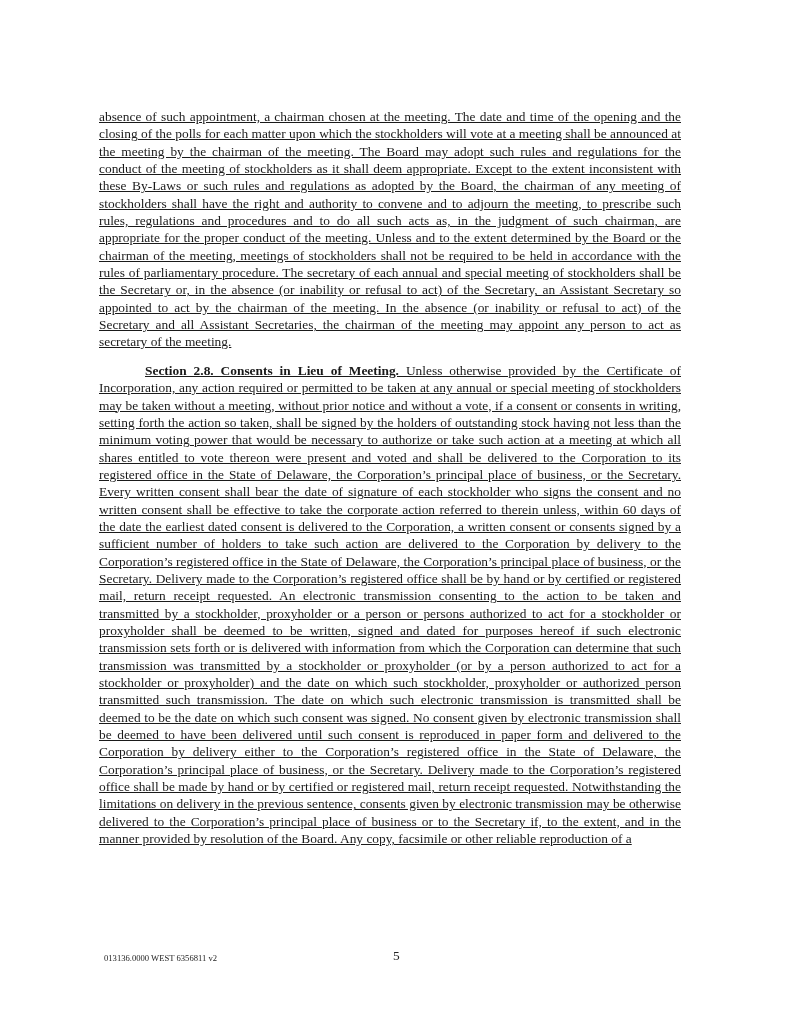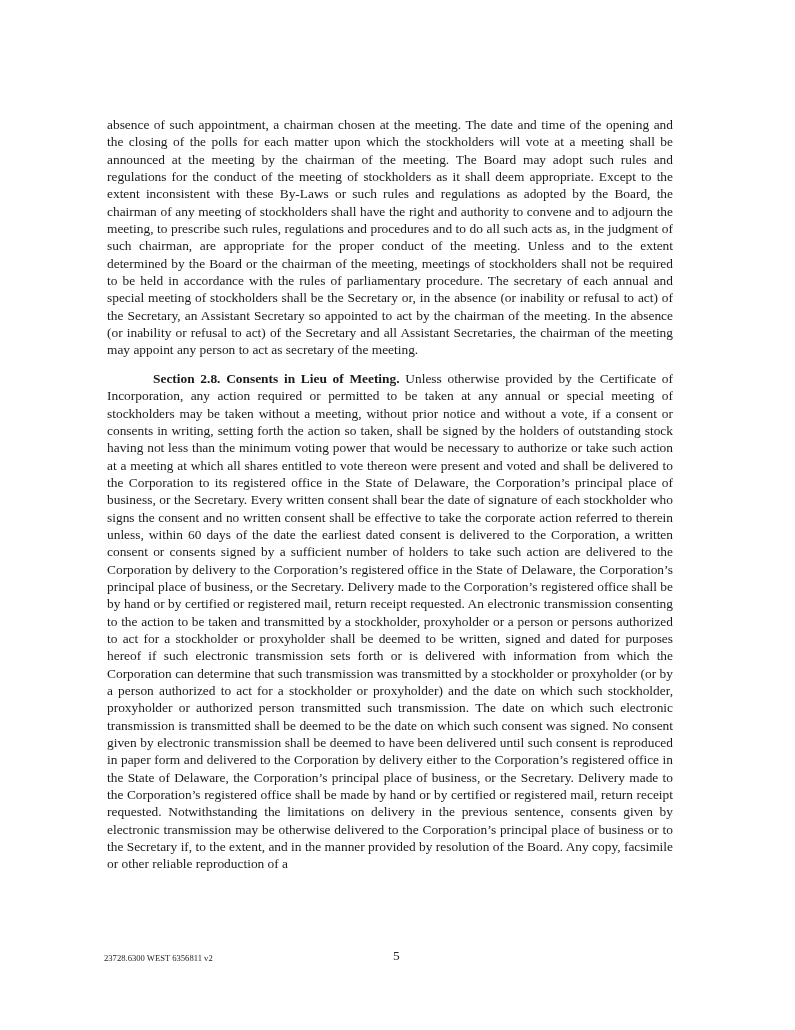--- a/index.html
+++ b/index.html
@@ -6,36 +6,36 @@
   body { width: 795px; height: 1030px; position: relative; overflow: hidden; }
   .page {
     position: absolute; left: 0; top: 0; width: 795px; height: 1030px;
     background: #ffffff; color: #1a1a1a;
     font-family: "Liberation Serif", "DejaVu Serif", serif;
   }
   .body-text {
     position: absolute; left: 99px; top: 108px; width: 582px;
     font-size: 13.4px; line-height: 17.35px; text-align: justify;
   }
-  .body-text p { margin: 8px; }
+  .body-text p { margin: 0; text-decoration: underline; }
   .body-text p + p { margin-top: 11px; }
   .indent { text-indent: 46px; }
   .section-head { font-weight: bold; }
   .footer-id {
     position: absolute; left: 104px; top: 953px;
     font-size: 8.6px; color: #222;
   }
   .page-num {
     position: absolute; left: 393px; top: 948px;
     font-size: 13.4px; color: #222;
   }
 </style>
 </head>
 <body>
 
 <div class="page">
   <div class="body-text">
     <p>absence of such appointment, a chairman chosen at the meeting.  The date and time of the opening and the closing of the polls for each matter upon which the stockholders will vote at a meeting shall be announced at the meeting by the chairman of the meeting.  The Board may adopt such rules and regulations for the conduct of the meeting of stockholders as it shall deem appropriate.  Except to the extent inconsistent with these By-Laws or such rules and regulations as adopted by the Board, the chairman of any meeting of stockholders shall have the right and authority to convene and to adjourn the meeting, to prescribe such rules, regulations and procedures and to do all such acts as, in the judgment of such chairman, are appropriate for the proper conduct of the meeting.  Unless and to the extent determined by the Board or the chairman of the meeting, meetings of stockholders shall not be required to be held in accordance with the rules of parliamentary procedure.  The secretary of each annual and special meeting of stockholders shall be the Secretary or, in the absence (or inability or refusal to act) of the Secretary, an Assistant Secretary so appointed to act by the chairman of the meeting.  In the absence (or inability or refusal to act) of the Secretary and all Assistant Secretaries, the chairman of the meeting may appoint any person to act as secretary of the meeting.</p>
     <p class="indent"><span class="section-head">Section 2.8.   Consents in Lieu of Meeting.</span><span>  Unless otherwise provided by the Certificate of Incorporation, any action required or permitted to be taken at any annual or special meeting of stockholders may be taken without a meeting, without prior notice and without a vote, if a consent or consents in writing, setting forth the action so taken, shall be signed by the holders of outstanding stock having not less than the minimum voting power that would be necessary to authorize or take such action at a meeting at which all shares entitled to vote thereon were present and voted and shall be delivered to the Corporation to its registered office in the State of Delaware, the Corporation’s principal place of business, or the Secretary.  Every written consent shall bear the date of signature of each stockholder who signs the consent and no written consent shall be effective to take the corporate action referred to therein unless, within 60 days of the date the earliest dated consent is delivered to the Corporation, a written consent or consents signed by a sufficient number of holders to take such action are delivered to the Corporation by delivery to the Corporation’s registered office in the State of Delaware, the Corporation’s principal place of business, or the Secretary. Delivery made to the Corporation’s registered office shall be by hand or by certified or registered mail, return receipt requested.  An electronic transmission consenting to the action to be taken and transmitted by a stockholder, proxyholder or a person or persons authorized to act for a stockholder or proxyholder shall be deemed to be written, signed and dated for purposes hereof if such electronic transmission sets forth or is delivered with information from which the Corporation can determine that such transmission was transmitted by a stockholder or proxyholder (or by a person authorized to act for a stockholder or proxyholder) and the date on which such stockholder, proxyholder or authorized person transmitted such transmission.  The date on which such electronic transmission is transmitted shall be deemed to be the date on which such consent was signed.  No consent given by electronic transmission shall be deemed to have been delivered until such consent is reproduced in paper form and delivered to the Corporation by delivery either to the Corporation’s registered office in the State of Delaware, the Corporation’s principal place of business, or the Secretary. Delivery made to the Corporation’s registered office shall be made by hand or by certified or registered mail, return receipt requested.  Notwithstanding the limitations on delivery in the previous sentence, consents given by electronic transmission may be otherwise delivered to the Corporation’s principal place of business or to the Secretary if, to the extent, and in the manner provided by resolution of the Board.  Any copy, facsimile or other reliable reproduction of a</span></p>
   </div>
-  <div class="footer-id">23728.6300 WEST 6356811 v2</div>
+  <div class="footer-id">013136.0000 WEST 6356811 v2</div>
   <div class="page-num">5</div>
 </div>
 
 </body></html>

